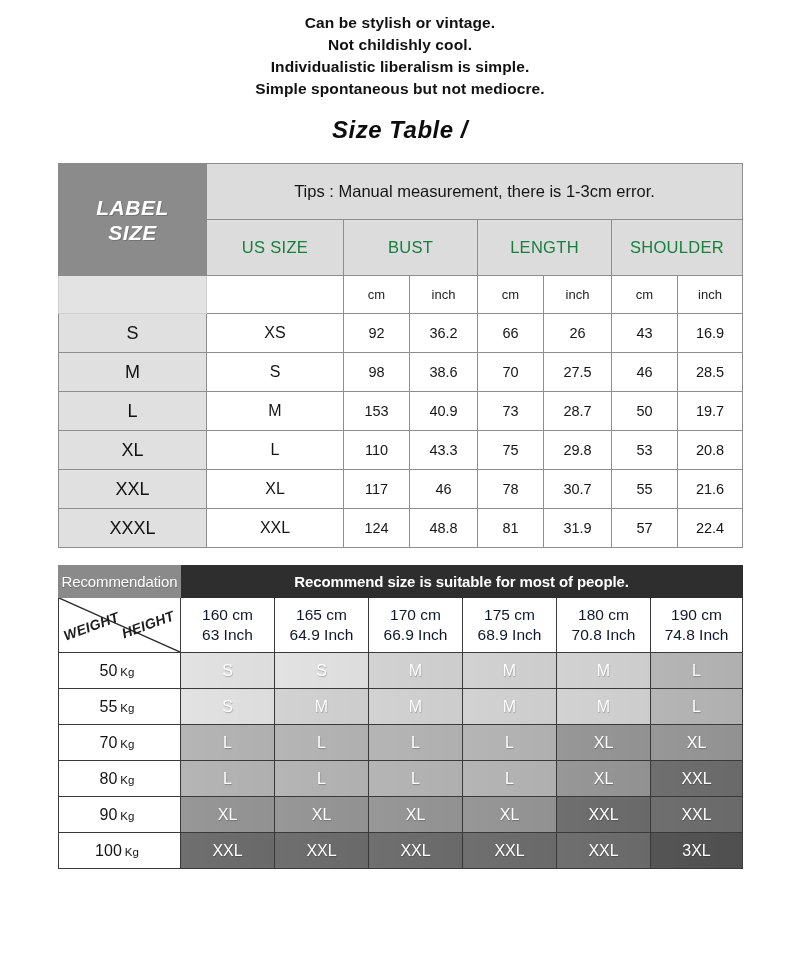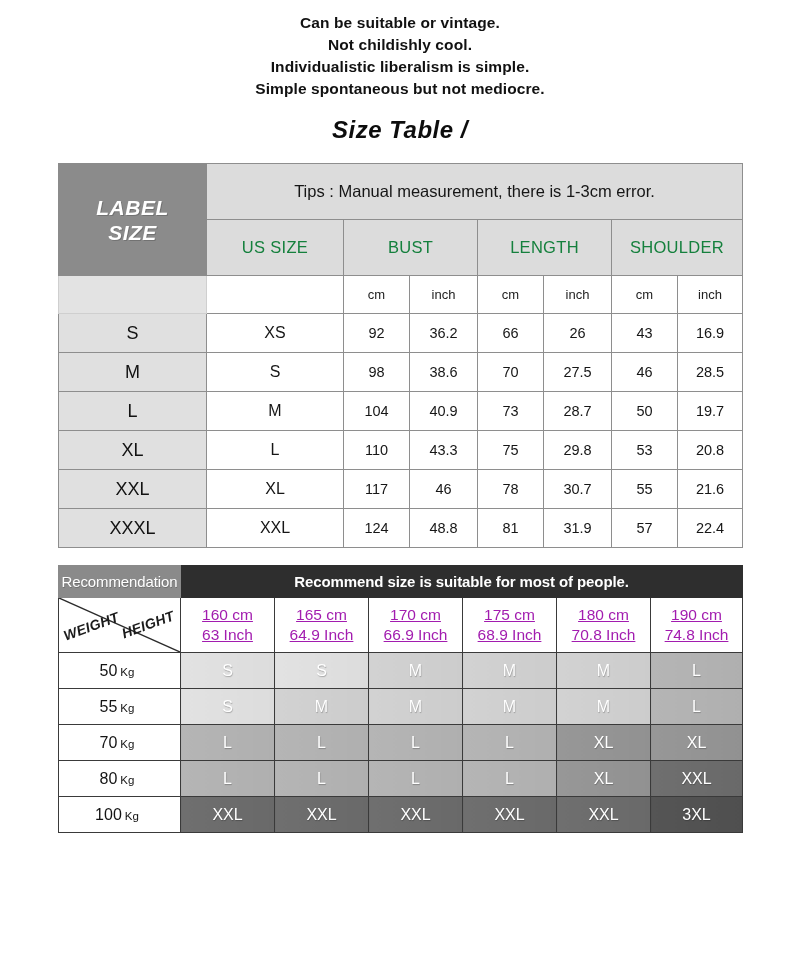--- a/index.html
+++ b/index.html
@@ -173,22 +173,21 @@
     left: 5px;
     bottom: 8px;
     transform: rotate(-20deg);
     transform-origin: left center;
   }
   #t2 .height-head {
     background: #ffffff;
     font-size: 15.5px;
     line-height: 20px;
     height: 55px;
-    color: #a21caf;
-    text-decoration: underline;
+    color: #0f172a;
   }
   #t2 .weight-cell {
     background: #ffffff;
     font-size: 16px;
     height: 36px;
     color: #141414;
     text-align: center;
     padding-right: 6px;
   }
   #t2 .weight-cell .kg {
@@ -199,21 +198,21 @@
     color: #ffffff;
     font-size: 16px;
     height: 36px;
     text-shadow: 0.5px 0.5px 1px rgba(0,0,0,0.25);
   }
 </style>
 </head>
 <body>
 
 <div class="intro">
-  <div class="intro-line">Can be suitable or vintage.</div>
+  <div class="intro-line">Can be stylish or vintage.</div>
   <div class="intro-line">Not childishly cool.</div>
   <div class="intro-line">Individualistic liberalism is simple.</div>
   <div class="intro-line">Simple spontaneous but not mediocre.</div>
 </div>
 <div class="size-title">Size Table /</div>
 
 <div class="table-wrap" id="size-table-1">
   <table id="t1">
     <colgroup>
       <col style="width:148px">
@@ -265,21 +264,21 @@
         <td class="val">98</td>
         <td class="val">38.6</td>
         <td class="val">70</td>
         <td class="val">27.5</td>
         <td class="val">46</td>
         <td class="val">28.5</td>
       </tr>
       <tr>
         <td class="lbl">L</td>
         <td class="val us">M</td>
-        <td class="val">104</td>
+        <td class="val">153</td>
         <td class="val">40.9</td>
         <td class="val">73</td>
         <td class="val">28.7</td>
         <td class="val">50</td>
         <td class="val">19.7</td>
       </tr>
       <tr>
         <td class="lbl">XL</td>
         <td class="val us">L</td>
         <td class="val">110</td>
@@ -393,20 +392,29 @@
         <tr>
           <td class="weight-cell"><span>80</span><span class="kg">Kg</span></td>
           <td class="rc" style="background: linear-gradient(90deg, rgb(181, 181, 181) 0%, rgb(175, 175, 175) 100%);">L</td>
           <td class="rc" style="background: linear-gradient(90deg, rgb(181, 181, 181) 0%, rgb(175, 175, 175) 100%);">L</td>
           <td class="rc" style="background: linear-gradient(90deg, rgb(181, 181, 181) 0%, rgb(175, 175, 175) 100%);">L</td>
           <td class="rc" style="background: linear-gradient(90deg, rgb(181, 181, 181) 0%, rgb(175, 175, 175) 100%);">L</td>
           <td class="rc" style="background: linear-gradient(90deg, rgb(151, 151, 151) 0%, rgb(145, 145, 145) 100%);">XL</td>
           <td class="rc" style="background: linear-gradient(90deg, rgb(111, 111, 111) 0%, rgb(105, 105, 105) 100%);">XXL</td>
         </tr>
         <tr>
+          <td class="weight-cell"><span>90</span><span class="kg">Kg</span></td>
+          <td class="rc" style="background: linear-gradient(90deg, rgb(151, 151, 151) 0%, rgb(145, 145, 145) 100%);">XL</td>
+          <td class="rc" style="background: linear-gradient(90deg, rgb(151, 151, 151) 0%, rgb(145, 145, 145) 100%);">XL</td>
+          <td class="rc" style="background: linear-gradient(90deg, rgb(151, 151, 151) 0%, rgb(145, 145, 145) 100%);">XL</td>
+          <td class="rc" style="background: linear-gradient(90deg, rgb(151, 151, 151) 0%, rgb(145, 145, 145) 100%);">XL</td>
+          <td class="rc" style="background: linear-gradient(90deg, rgb(111, 111, 111) 0%, rgb(105, 105, 105) 100%);">XXL</td>
+          <td class="rc" style="background: linear-gradient(90deg, rgb(111, 111, 111) 0%, rgb(105, 105, 105) 100%);">XXL</td>
+        </tr>
+        <tr>
           <td class="weight-cell"><span>100</span><span class="kg">Kg</span></td>
           <td class="rc" style="background: linear-gradient(90deg, rgb(111, 111, 111) 0%, rgb(105, 105, 105) 100%);">XXL</td>
           <td class="rc" style="background: linear-gradient(90deg, rgb(111, 111, 111) 0%, rgb(105, 105, 105) 100%);">XXL</td>
           <td class="rc" style="background: linear-gradient(90deg, rgb(111, 111, 111) 0%, rgb(105, 105, 105) 100%);">XXL</td>
           <td class="rc" style="background: linear-gradient(90deg, rgb(111, 111, 111) 0%, rgb(105, 105, 105) 100%);">XXL</td>
           <td class="rc" style="background: linear-gradient(90deg, rgb(111, 111, 111) 0%, rgb(105, 105, 105) 100%);">XXL</td>
           <td class="rc" style="background: linear-gradient(90deg, rgb(85, 85, 85) 0%, rgb(79, 79, 79) 100%);">3XL</td>
         </tr>
       </tbody>
   </table>

